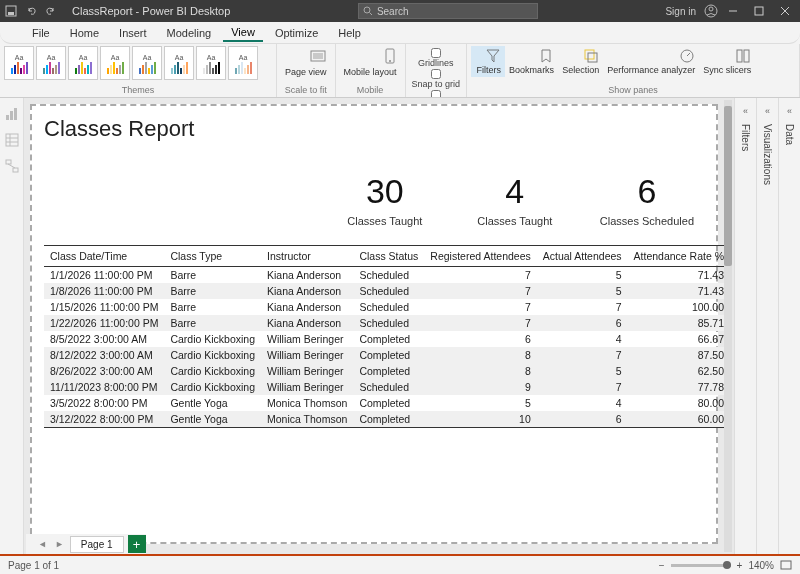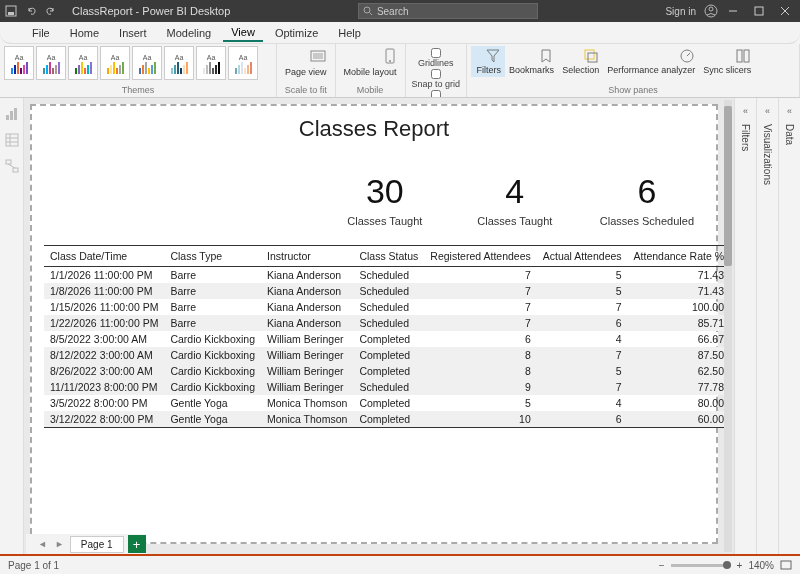--- a/index.html
+++ b/index.html
@@ -39,21 +39,21 @@
 
 
 .workspace { position: absolute; top: 98px; left: 0; right: 0; bottom: 20px; display: flex; }
 .leftrail { width: 24px; background: #f3f3f3; border-right: 1px solid #ddd; display: flex; flex-direction: column; align-items: center; gap: 10px; padding-top: 8px; }
 .leftrail .lricon { width: 16px; height: 16px; opacity: .6; }
 .canvas-wrap { flex: 1; background: #e9e9e9; padding: 4px; position: relative; overflow: hidden; }
 .canvas-wrap::-webkit-scrollbar { width: 10px; }
 .canvas-scroll { position: absolute; top: 2px; bottom: 2px; right: 2px; width: 8px; background: #ddd; }
 .canvas-scroll .thumb { position: absolute; top: 6px; width: 8px; height: 160px; background: #aaa; border-radius: 2px; }
 .page { background: #fff; border: 2px dashed #aaa; margin: 2px 12px 2px 2px; padding: 10px 12px; height: calc(100% - 8px); }
-.report-title { font-size: 22px; font-weight: 400; color: #222; margin-bottom: 30px; text-align: center; }
+.report-title { font-size: 22px; font-weight: 400; color: #222; margin-bottom: 30px; }
 .kpis { display: flex; justify-content: flex-end; gap: 40px; margin-bottom: 18px; padding-right: 10px; }
 .kpi { text-align: center; min-width: 90px; }
 .kpi .num { font-size: 34px; font-weight: 400; color: #111; }
 .kpi .lbl { font-size: 11px; color: #333; margin-top: 4px; }
 table.data { width: 100%; border-collapse: collapse; font-size: 10.5px; }
 table.data th { text-align: left; border-top: 1px solid #333; border-bottom: 1px solid #333; padding: 4px 6px; font-weight: 400; white-space: nowrap; }
 table.data th.num, table.data td.num { text-align: right; }
 table.data td { padding: 2px 6px; white-space: nowrap; }
 table.data tr.alt { background: #f0f0f0; }
 table.data tbody tr:last-child td { border-bottom: 1px solid #333; }

